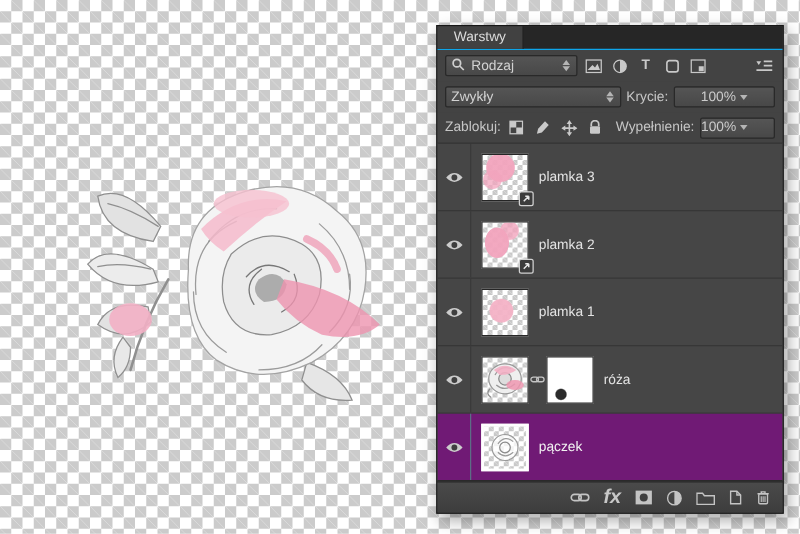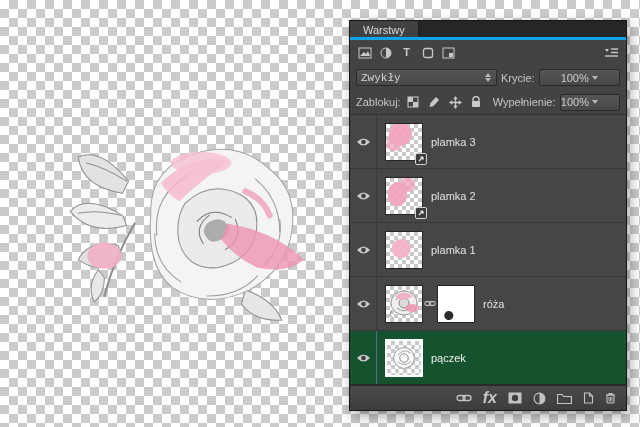--- a/index.html
+++ b/index.html
@@ -12,32 +12,32 @@
       linear-gradient(45deg,#cbcbcb 25%,transparent 25%,transparent 75%,#cbcbcb 75%),
       linear-gradient(45deg,#cbcbcb 25%,transparent 25%,transparent 75%,#cbcbcb 75%);
     background-size:18px 18px; background-position:0 0,9px 9px; }
   .art { position:absolute; left:48px; top:126px; width:272px; height:218px; }
 
   
   .panel { position:absolute; left:349px; top:20px; width:278px; height:391px;
     background:#434343; border:1px solid #171717; color:#cccccc; font-size:11px;
     display:flex; flex-direction:column; box-shadow:3px 5px 12px rgba(0,0,0,.35); }
   .tabbar { flex:0 0 19px; background:#262626; display:flex; align-items:stretch;
-    border-bottom:3px solid #0ea5e9; }
+    border-bottom:1px solid #0ea5e9; }
   .tab { background:#414141; color:#dcdcdc; padding:3px 13px 0;
     border-right:1px solid #1c1c1c; font-size:11px; }
 
   .toolrow { flex:0 0 25px; display:flex; align-items:center; gap:4px;
     padding:0 6px; background:#434343; }
   .lockrow { flex-basis:24px; }
   .combo { display:flex; align-items:center; gap:5px; height:17px; padding:0 4px;
     background:linear-gradient(#555,#484848); border:1px solid #292929;
     border-radius:2px; color:#d2d2d2; }
   .combo.kind  { width:106px; }
-  .combo.blend { width:141px;font-family:Liberation Mono, monospace; }
+  .combo.blend { width:141px; }
   .chev { width:7px; height:9px; position:relative; margin-left:auto; flex:0 0 auto; }
   .chev::before { content:""; position:absolute; left:0; top:0;
     border-left:3.5px solid transparent; border-right:3.5px solid transparent;
     border-bottom:4px solid #b5b5b5; }
   .chev::after  { content:""; position:absolute; left:0; bottom:0;
     border-left:3.5px solid transparent; border-right:3.5px solid transparent;
     border-top:4px solid #b5b5b5; }
   .chev1 { width:0; height:0; border-left:3.5px solid transparent;
     border-right:3.5px solid transparent; border-top:4px solid #b5b5b5; }
   .valbox { display:flex; align-items:center; gap:3px; height:17px; padding:0 21px;
@@ -47,21 +47,21 @@
     justify-content:center; flex:0 0 auto; }
   .spacer { flex:1; }
   .lbl { color:#c6c6c6; white-space:nowrap; }
   .ticon { font-weight:bold; font-size:11px; color:#c9c9c9; line-height:1; }
 
   
   .layers { flex:1; background:#464646; border-top:1px solid #333;
     border-bottom:1px solid #2a2a2a; overflow:hidden; }
   .lrow { height:54px; display:flex; align-items:center;
     border-bottom:1px solid #373737; }
-  .lrow.selected { background:#14532d; }
+  .lrow.selected { background:#701a75; }
   .eyecell { width:27px; align-self:stretch; display:flex; align-items:center;
     justify-content:center; border-right:1px solid #3a3a3a; flex:0 0 auto; }
   .selected .eyecell { border-right-color:#5c6d85; }
   .thumbwrap { position:relative; margin-left:8px; width:38px; height:38px; flex:0 0 auto; }
   .thumb { position:relative; width:38px; height:38px; border:1px solid #262626;
     overflow:hidden; background-color:#fff;
     background-image:
       linear-gradient(45deg,#c9c9c9 25%,transparent 25%,transparent 75%,#c9c9c9 75%),
       linear-gradient(45deg,#c9c9c9 25%,transparent 25%,transparent 75%,#c9c9c9 75%);
     background-size:8px 8px; background-position:0 0,4px 4px; }
@@ -134,20 +134,30 @@
   </svg>
 </div>
 
 <div class="panel">
 
   <div class="tabbar">
     <div class="tab">Warstwy</div>
   </div>
 
   <div class="toolrow">
+    <div class="combo kind">
+      <span>
+        <svg width="11" height="11" viewBox="0 0 11 11">
+            <circle cx="4.5" cy="4.5" r="3" fill="none" stroke="#cfcfcf" stroke-width="1.4"></circle>
+            <line x1="7" y1="7" x2="10" y2="10" stroke="#cfcfcf" stroke-width="1.4"></line>
+          </svg>
+      </span>
+      <span>Rodzaj</span>
+      <span class="chev"></span>
+    </div>
     <div class="fico">
       <svg width="14" height="12" viewBox="0 0 14 12">
           <rect x="1" y="1" width="12" height="10" fill="none" stroke="#c9c9c9"></rect>
           <path d="M2 9 L6 5 L8 7 L10 4 L12 9 Z" fill="#c9c9c9"></path>
         </svg>
     </div>
     <div class="fico">
       <svg width="12" height="12" viewBox="0 0 12 12">
           <circle cx="6" cy="6" r="5" fill="none" stroke="#c9c9c9"></circle>
           <path d="M6 1 A5 5 0 0 1 6 11 Z" fill="#c9c9c9"></path>

